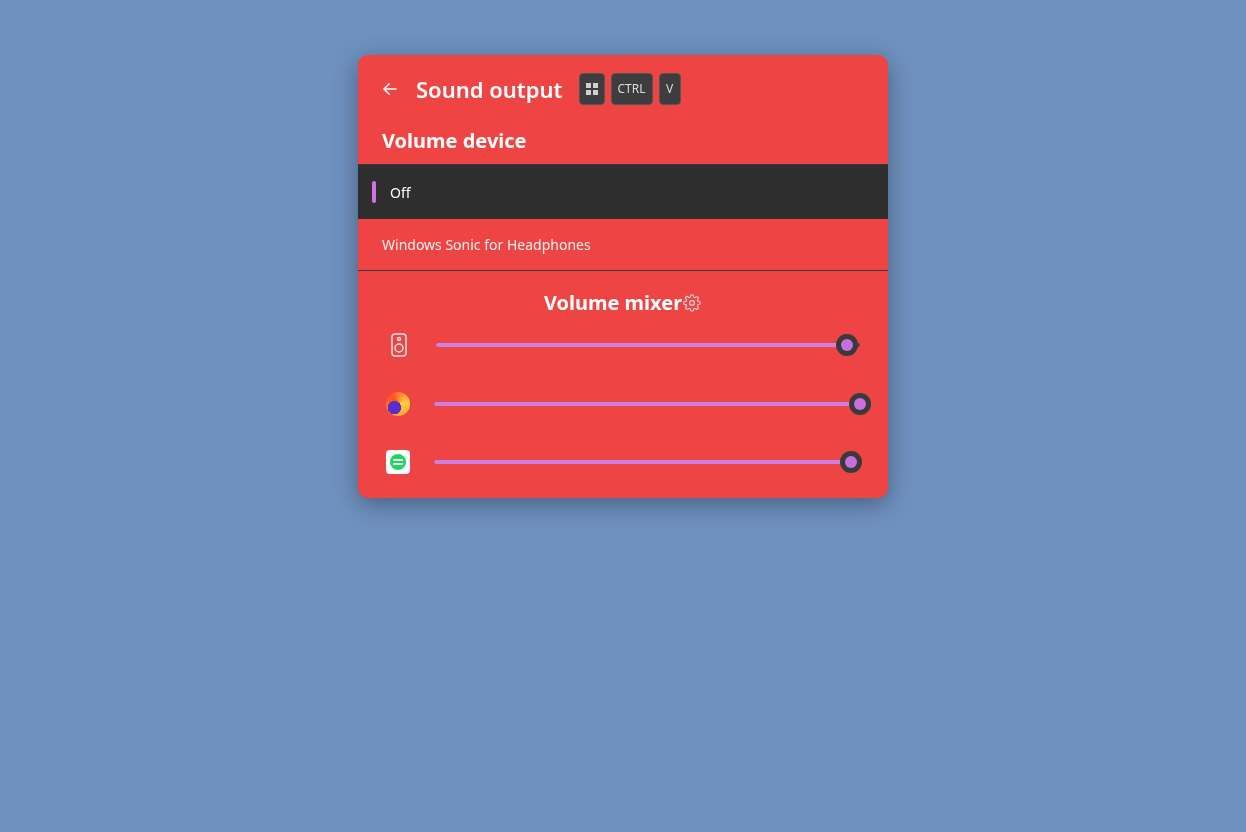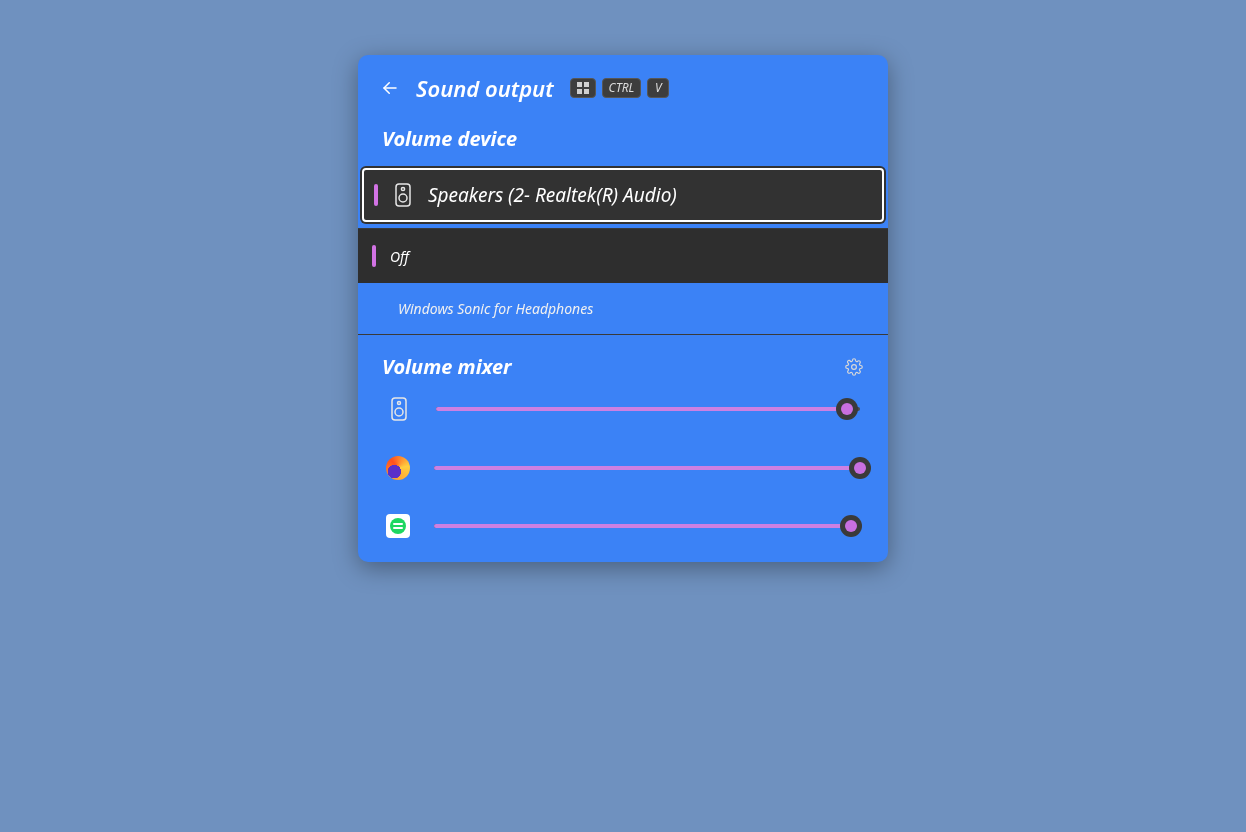--- a/index.html
+++ b/index.html
@@ -7,26 +7,25 @@
   body {
     background: #6f91bf;
     font-family: "Segoe UI", -apple-system, system-ui, sans-serif;
     display: flex;
     align-items: flex-start;
     justify-content: center;
     padding-top: 55px;
   }
   .panel {
     width: 530px;
-    background: #3b82f6;
+    background: #ef4444;
     border-radius: 10px;
     overflow: hidden;
     box-shadow: 0 6px 24px rgba(0,0,0,0.35);
     color: #ffffff;
-    font-style: italic;
   }
 
   
   .hdr {
     display: flex;
     align-items: center;
     gap: 16px;
     padding: 18px 22px 14px 22px;
   }
   .back-btn {
@@ -42,21 +41,21 @@
   .kbd-row { display:flex; gap:6px; align-items:center; }
   .kbd {
     background:#3d3d3d;
     border:1px solid #565656;
     border-radius:4px;
     color:#dcdcdc;
     font-size:12px;
     padding:2px 6px;
     line-height:1;
     display:flex;align-items:center;justify-content:center;
-    min-width:22px;height:20px;
+    min-width:22px;height:32px;
   }
   .kbd.win svg { display:block; }
 
   
   .sect-h {
     font-size: 20px;
     font-weight: 700;
     padding: 8px 24px 10px 24px;
     color:#ffffff;
   }
@@ -98,25 +97,25 @@
     cursor:pointer;
   }
   .spatial-opt .mark {
     width:4px; height:22px; background:#d273e4; border-radius:2px; opacity:0;
     margin-left:6px;
   }
   .spatial-opt.selected { background:#2e2e2e; }
   .spatial-opt.selected .mark { opacity:1; }
   .spatial-opt .label { color:#ffffff; }
   .spatial-opt.unselected .label { color:#f0f0f0; }
-  .spatial-opt.unselected { padding-left: 40px; text-align: center; }
+  .spatial-opt.unselected { padding-left: 24px; text-align: center; }
 
   
   .mixer-head {
-    display:flex; align-items:center; justify-content:space-between;
+    display:flex; align-items:center; justify-content:center;
     padding: 18px 24px 10px 24px;
   }
   .mixer-head h2 {
     font-size:20px; font-weight:700; color:#ffffff;
   }
   .gear { width:20px;height:20px;color:#d8d8d8; cursor:pointer; display:flex;align-items:center;justify-content:center;}
   .mixer-rows { padding: 6px 28px 24px 28px; display:flex; flex-direction:column; gap:34px;}
   .mixer-row { display:flex; align-items:center; gap:24px; }
   .app-icon { width:26px; height:26px; display:flex;align-items:center;justify-content:center; }
   .app-icon.speaker { color:#e6e6e6; }
@@ -190,31 +189,20 @@
             <rect x="0" y="7" width="5" height="5" fill="#d0d0d0"></rect>
             <rect x="7" y="7" width="5" height="5" fill="#d0d0d0"></rect>
           </svg>
       </span>
       <span class="kbd">CTRL</span>
       <span class="kbd">V</span>
     </div>
   </div>
 
   <div class="sect-h">Volume device</div>
-  <div class="opt focused selected">
-    <span class="mark"></span>
-    <span class="dev-icon">
-      <svg width="16" height="24" viewBox="0 0 16 24" fill="none" stroke="#e6e6e6" stroke-width="1.5">
-          <rect x="1" y="1" width="14" height="22" rx="3"></rect>
-          <circle cx="8" cy="6" r="1.6"></circle>
-          <circle cx="8" cy="15" r="4"></circle>
-        </svg>
-    </span>
-    <span class="label">Speakers (2- Realtek(R) Audio)</span>
-  </div>
 
   <div class="divider"></div>
 
 
   <div class="spatial-opt selected">
     <span class="mark"></span>
     <span class="label">Off</span>
   </div>
   <div class="spatial-opt unselected">
     <span class="label">Windows Sonic for Headphones</span>

